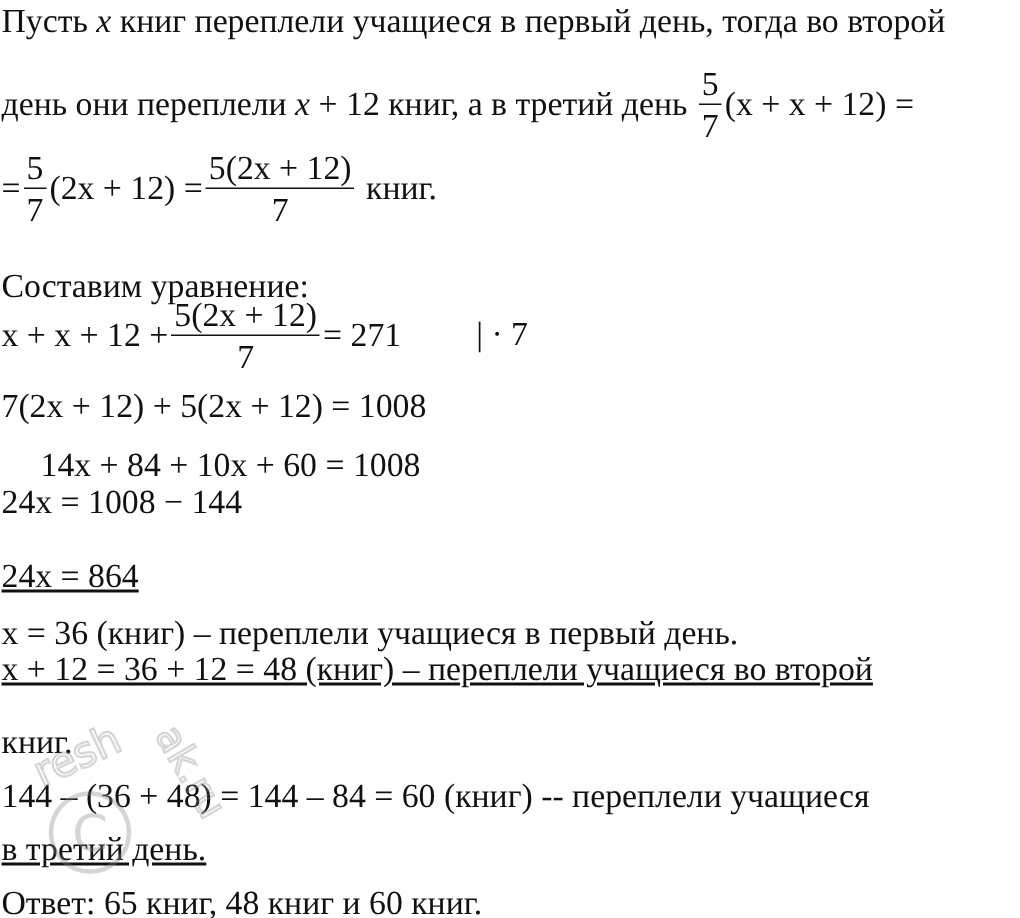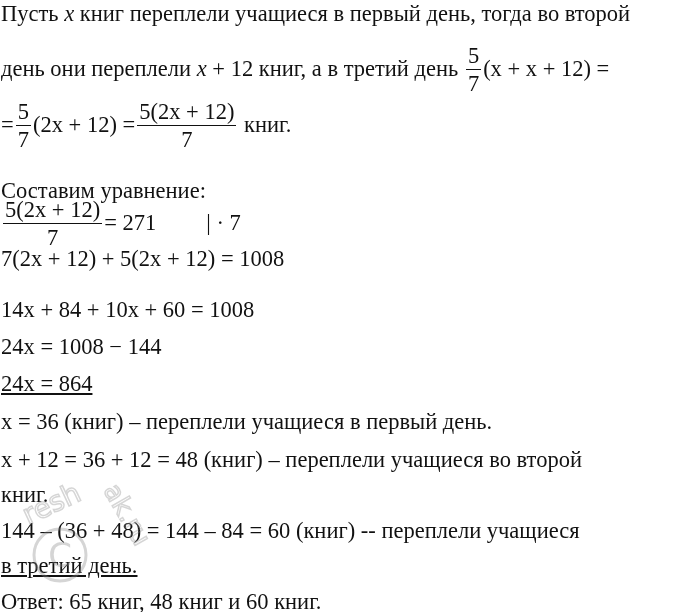--- a/index.html
+++ b/index.html
@@ -32,30 +32,30 @@
     <span style="vertical-align:middle">день они переплели </span><span class="it" style="vertical-align:middle">x</span><span style="vertical-align:middle"> + 12</span><span style="vertical-align:middle"> книг, а в третий день </span><span class="frac"><span class="num">5</span><span class="den">7</span></span><span style="vertical-align:middle">(x + x + 12) =</span>
   </div>
 
   <div class="line" style="top:100px;">
     <span style="vertical-align:middle">=</span><span class="frac"><span class="num">5</span><span class="den">7</span></span><span style="vertical-align:middle">(2x + 12) =</span><span class="frac"><span class="num">5(2x + 12)</span><span class="den">7</span></span><span style="vertical-align:middle"> книг.</span>
   </div>
 
   <div class="line" style="top:160px;margin-top:20px;">Составим уравнение:</div>
 
   <div class="line" style="top:198px;">
-    <span class="frac"><span class="num">5(2x + 12)</span><span class="den">7</span></span><span style="vertical-align:middle">= 271</span><span style="vertical-align:middle; margin-left:50px;">| · 7</span>
+    <span style="vertical-align:middle">x + x + 12 +</span><span class="frac"><span class="num">5(2x + 12)</span><span class="den">7</span></span><span style="vertical-align:middle">= 271</span><span style="vertical-align:middle; margin-left:50px;">| · 7</span>
   </div>
 
-  <div class="line" style="top:248px;">7(2x + 12) + 5(2x + 12) = 1008</div>
-  <div class="line" style="top:299px;">14x + 84 + 10x + 60 = 1008</div>
-  <div class="line" style="top:336px;">24x = 1008 − 144</div>
+  <div class="line" style="top:260px;">7(2x + 12) + 5(2x + 12) = 1008</div>
+  <div class="line" style="top:299px;padding-left:26px;">14x + 84 + 10x + 60 = 1008</div>
+  <div class="line" style="top:324px;">24x = 1008 − 144</div>
   <div class="line" style="top:373px;text-decoration:underline;">24x = 864</div>
 
   <div class="line" style="top:411px;">x = 36 (книг) – переплели учащиеся в первый день.</div>
-  <div class="line" style="top:449px;">x + 12 = 36 + 12 = 48 (книг) – переплели учащиеся во второй</div>
+  <div class="line" style="top:435px;text-decoration:underline;">x + 12 = 36 + 12 = 48 (книг) – переплели учащиеся во второй</div>
   <div class="line" style="top:484px;">книг.</div>
   <div class="line" style="top:520px;">144 – (36 + 48) = 144 – 84 = 60 (книг) -- переплели учащиеся</div>
   <div class="line" style="top:555px;text-decoration:underline;">в третий день.</div>
   <div class="line" style="top:591px;">Ответ: 65 книг, 48 книг и 60 книг.</div>
 
 </div>
 
 <div class="watermark">
   <svg width="150" height="150" viewBox="0 0 150 150">
     <circle cx="42" cy="100" r="26" fill="none" stroke="#888" stroke-width="3"></circle>

